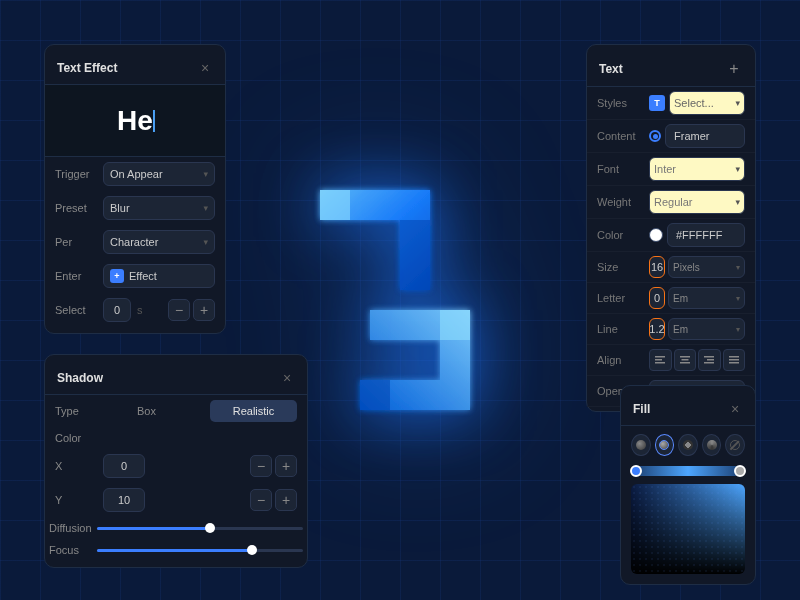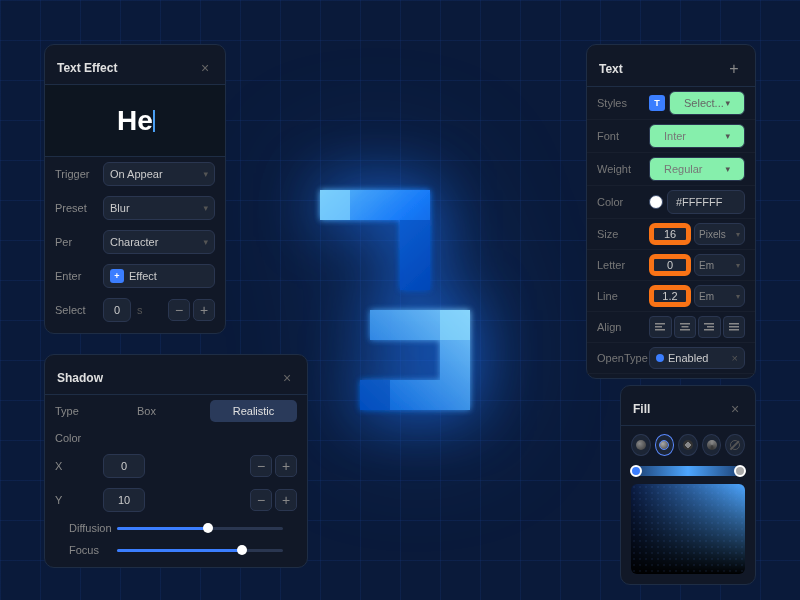--- a/index.html
+++ b/index.html
@@ -271,21 +271,21 @@
       text-align: center;
       display: flex;
       align-items: center;
       justify-content: center;
       flex-shrink: 0;
     }
 
     .slider-row {
       display: flex;
       align-items: center;
-      padding: 5px 24px;
+      padding: 5px 4px;
       gap: 6px;
     }
 
     .slider-track {
       flex: 1;
       height: 3px;
       background: #2a3650;
       border-radius: 2px;
       position: relative;
     }
@@ -324,26 +324,26 @@
 
     .text-row-label {
       color: #777;
       font-size: 11px;
       width: 46px;
       flex-shrink: 0;
     }
 
     .style-select {
       flex: 1;
-      background: #86efac;
+      background: #fef9c3;
       border: 1px solid #2a3650;
       border-radius: 6px;
       color: #777;
       font-size: 11px;
-      padding: 3px 14px;
+      padding: 3px 4px;
       height: 24px;
       display: flex;
       align-items: center;
       justify-content: space-between;
       cursor: pointer;
     }
 
     .text-icon-t {
       width: 16px;
       height: 16px;
@@ -386,25 +386,25 @@
     }
 
     .size-group {
       display: flex;
       gap: 3px;
       flex: 1;
     }
 
     .size-input {
       background: #1c2535;
-      border: 5px solid #f97316;
+      border: 1px solid #f97316;
       border-radius: 6px;
       color: #ccc;
       font-size: 11px;
-      width: 42px;
+      width: 16px;
       height: 22px;
       text-align: center;
       display: flex;
       align-items: center;
       justify-content: center;
     }
 
     .unit-select {
       background: #1c2535;
       border: 1px solid #2a3650;
@@ -732,20 +732,27 @@
     <span class="text-row-label">Styles</span>
     <div style="display:flex; gap:4px; flex:1; align-items:center;">
       <div class="text-icon-t">T</div>
       <div class="style-select">
         <span style="color:#666;">Select...</span>
         <span style="color:#555; font-size:9px;">▾</span>
       </div>
     </div>
   </div>
 
+  <div class="text-row">
+    <span class="text-row-label">Content</span>
+    <div style="display:flex; gap:4px; flex:1; align-items:center;">
+      <div class="radio-dot"></div>
+      <div class="color-input">Framer</div>
+    </div>
+  </div>
 
   <div class="text-row">
     <span class="text-row-label">Font</span>
     <div class="style-select">
       <span>Inter</span>
       <span style="color:#555; font-size:9px;">▾</span>
     </div>
   </div>
 
   <div class="text-row">

